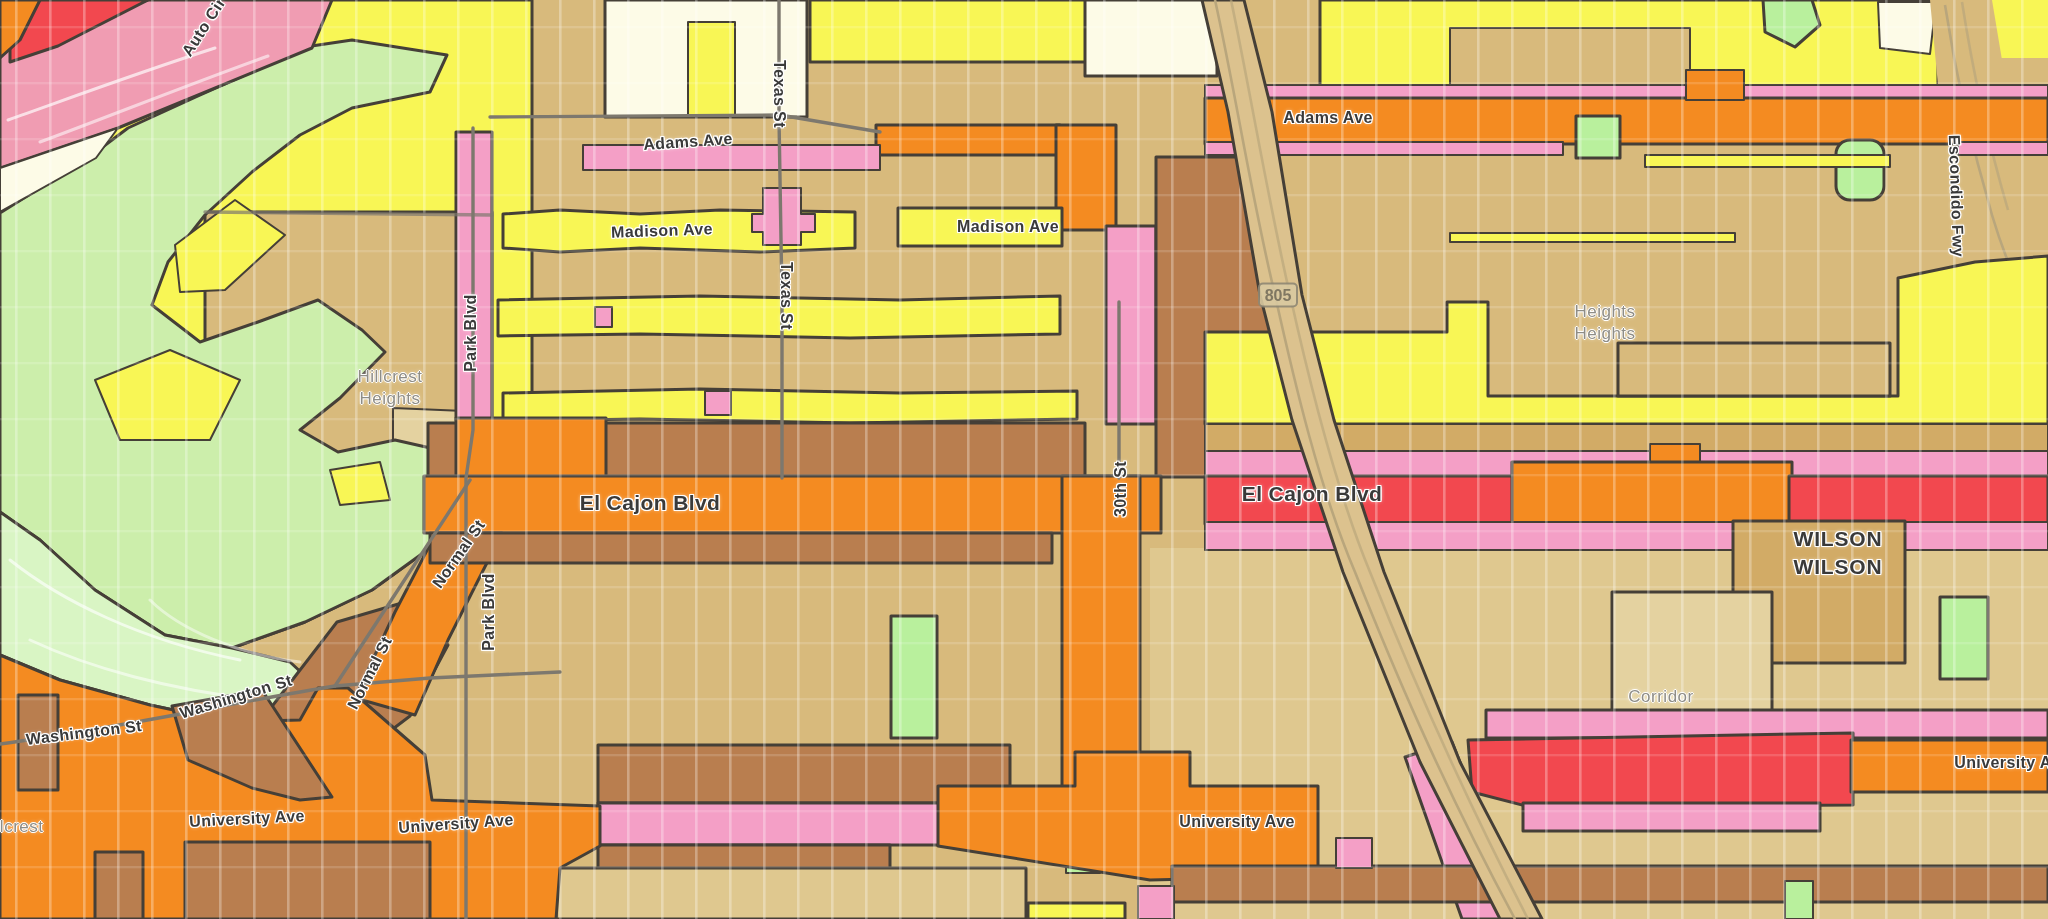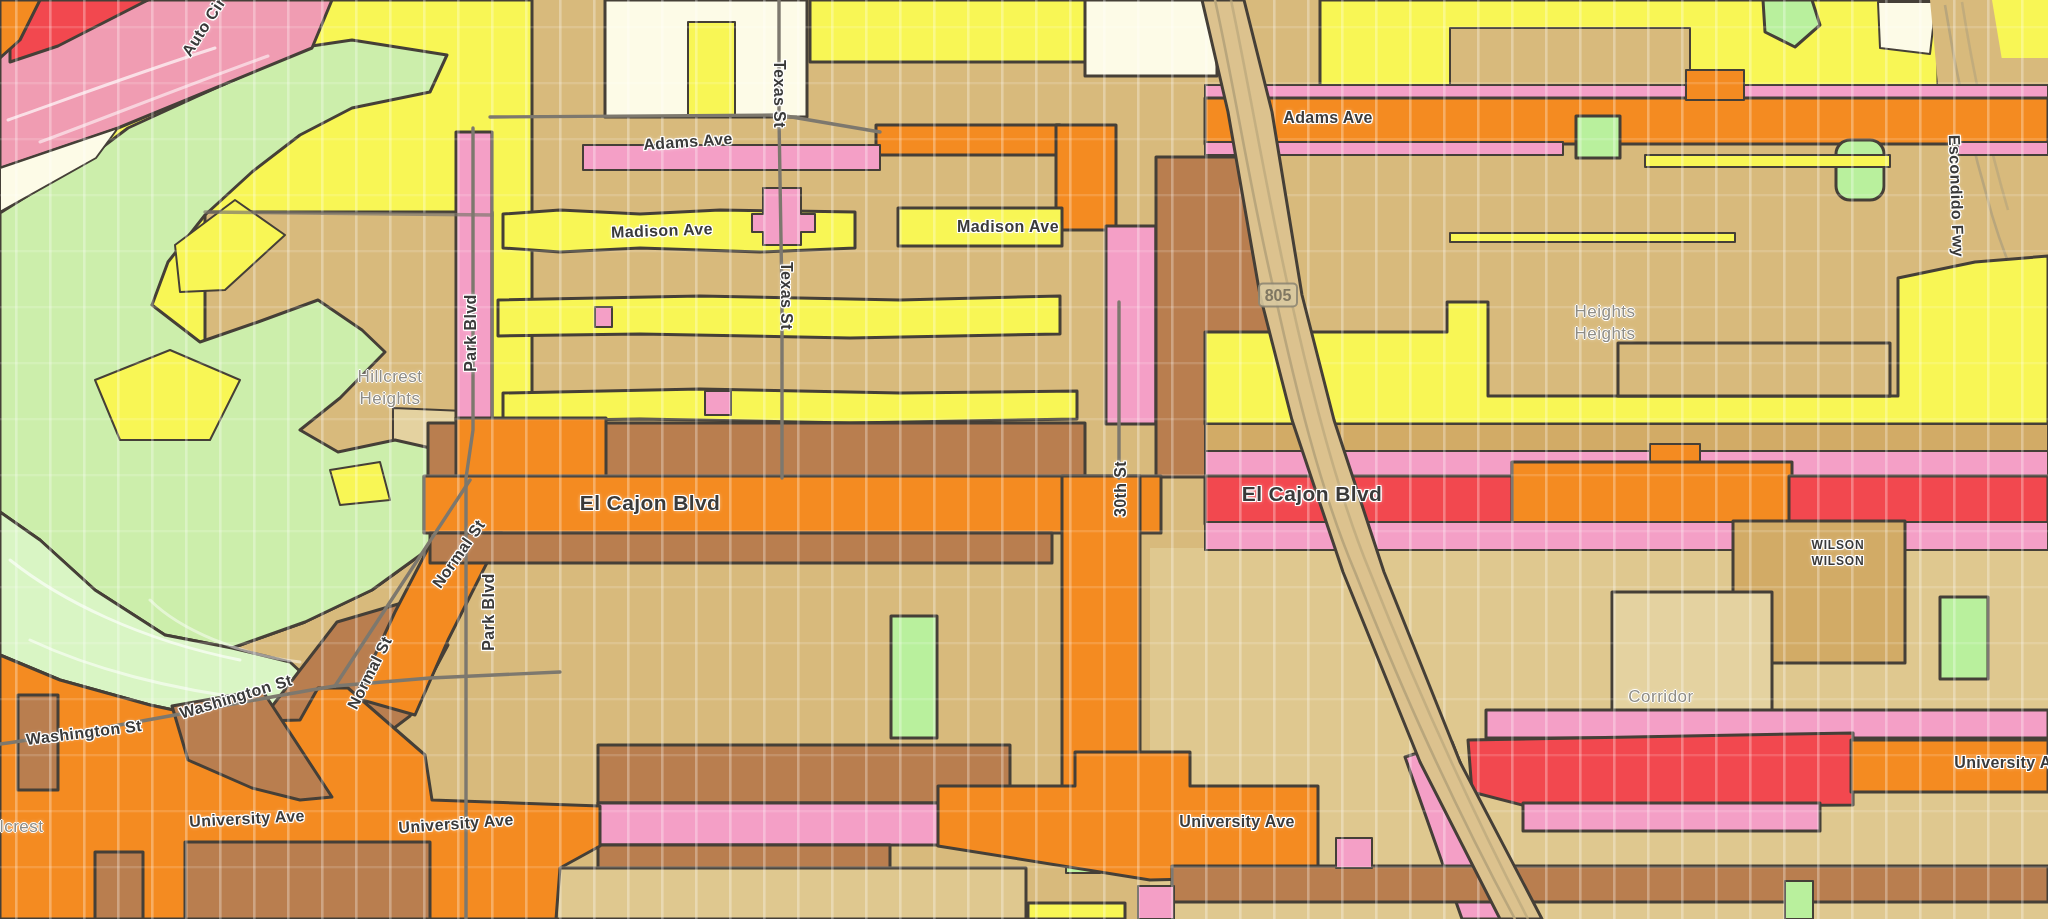--- a/index.html
+++ b/index.html
@@ -22,21 +22,21 @@
   
   .lbl{position:absolute;white-space:nowrap;font-weight:700;font-size:16px;
        color:var(--c-label_dark);letter-spacing:.4px;
        text-shadow:0 1px 0 #fff,0 -1px 0 #fff,1px 0 0 #fff,-1px 0 0 #fff,
                    1px 1px 0 #fff,-1px -1px 0 #fff,1px -1px 0 #fff,-1px 1px 0 #fff,0 0 4px #fff;}
   .big{font-size:21px}
   .hood{position:absolute;font-weight:400;color:var(--c-label_gray);font-size:17px;
         text-align:center;line-height:1.3;letter-spacing:.5px;
         text-shadow:0 1px 0 #fff,0 -1px 0 #fff,1px 0 0 #fff,-1px 0 0 #fff,0 0 4px #fff;}
   .hood span{display:block}
-  .school{font-size:12px;letter-spacing:.8px;line-height:1.35}
+  .school{font-size:21px;letter-spacing:.8px;line-height:1.35}
   .shield{position:absolute;width:36px;height:21px;background:var(--c-shield_bg);
           border:2px solid var(--c-shield_border);border-radius:5px;color:var(--c-shield_text);
           font-size:16px;font-weight:700;display:flex;align-items:center;justify-content:center;
           transform:translate(-50%,-50%);opacity:.9;}
 </style>
 </head>
 <body>
 
 <div class="stage">
 <svg width="2048" height="919" viewBox="0 0 2048 919">

